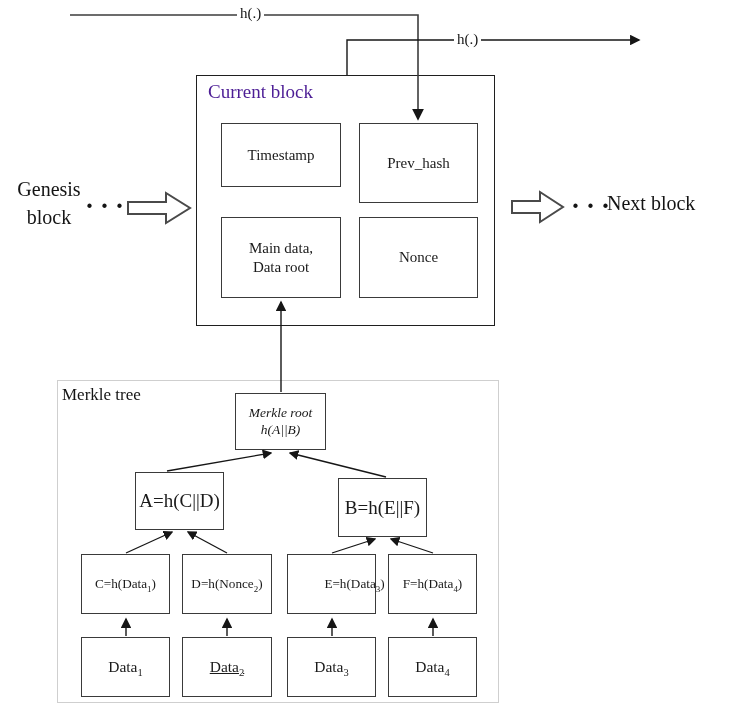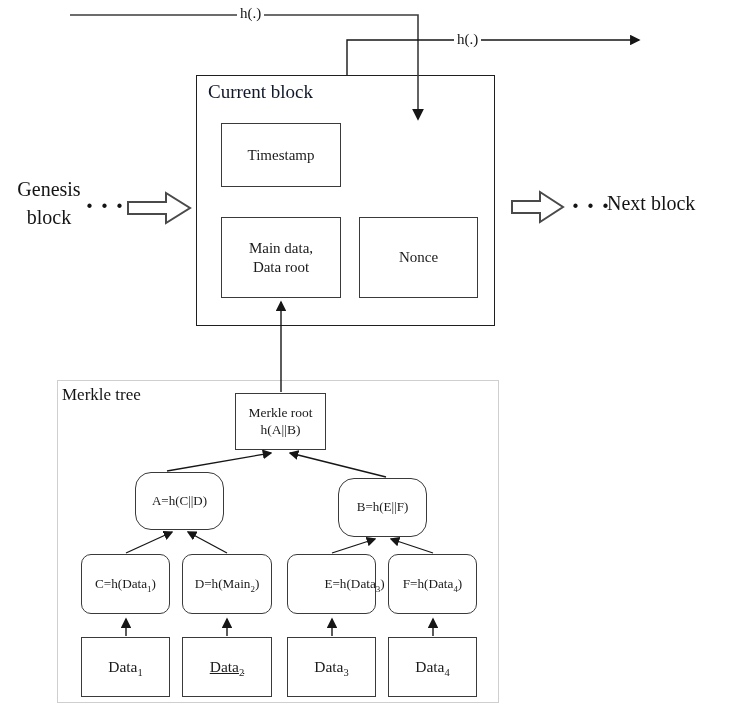--- a/index.html
+++ b/index.html
@@ -12,33 +12,33 @@
   .box{
     position:absolute;background:#fff;border:1.5px solid #3a3a3a;
     display:flex;flex-direction:column;align-items:center;justify-content:center;
     text-align:center;z-index:2;box-sizing:border-box;line-height:1.25;
   }
   .current-block{
     position:absolute;left:196px;top:75px;width:299px;height:251px;
     border:1.6px solid #1f1f1f;background:#fff;z-index:1;box-sizing:border-box;
   }
   .current-title{
-    position:absolute;left:11px;top:5px;font-size:19px;color:#0f172a;
+    position:absolute;left:11px;top:5px;font-size:19px;color:#4c1d95;
   }
   .cell{font-size:15px;}
   .merkle-outer{
     position:absolute;left:57px;top:380px;width:442px;height:323px;
     border:1.5px solid #cfcfcf;background:#fff;z-index:1;box-sizing:border-box;
   }
   .merkle-title{
     position:absolute;left:4px;top:4px;font-size:17px;color:#141414;
   }
-  .root-box{left:235px;top:393px;width:91px;height:57px;font-size:13.5px;}
-  .ab-box{font-size:13px;border-radius:16px;}
-  .leaf-box{font-size:13.2px;border-radius:10px;}
+  .root-box{left:235px;top:393px;width:91px;height:57px;font-size:13.5px;font-style:italic;}
+  .ab-box{font-size:19px;}
+  .leaf-box{font-size:13.2px;}
   .data-box{font-size:15.5px;}
   sub{font-size:0.68em;line-height:0;}
   .hash-label{
     position:absolute;font-size:15px;background:#fff;padding:0 3px;z-index:4;color:#141414;
   }
   .side-label{position:absolute;font-size:20px;z-index:2;color:#141414;}
   .genesis{left:2px;top:175px;width:94px;text-align:center;line-height:28px;}
   .dots{
     position:absolute;font-size:27px;font-weight:bold;letter-spacing:6px;
     z-index:2;color:#141414;line-height:10px;
@@ -94,20 +94,23 @@
 
   <span class="dots dots-right">···</span>
   <span class="side-label next-label">Next block</span>
 
   <div class="current-block">
     <span class="current-title">Current block</span>
   </div>
   <div class="box cell" style="left:221px;top:123px;width:120px;height:64px;">
     <span>Timestamp</span>
   </div>
+  <div class="box cell" style="left:359px;top:123px;width:119px;height:80px;">
+    <span>Prev_hash</span>
+  </div>
   <div class="box cell" style="left:221px;top:217px;width:120px;height:81px;">
     <span>Main data,</span>
     <span>Data root</span>
   </div>
   <div class="box cell" style="left:359px;top:217px;width:119px;height:81px;">
     <span>Nonce</span>
   </div>
 
   <div class="merkle-outer">
     <span class="merkle-title">Merkle tree</span>
@@ -122,21 +125,21 @@
     <span>A=h(C||D)</span>
   </div>
   <div class="box ab-box" style="left:338px;top:478px;width:89px;height:59px;">
     <span>B=h(E||F)</span>
   </div>
 
   <div class="box leaf-box" style="left:81px;top:554px;width:89px;height:60px;">
     <span><span>C=h(Data</span><sub>1</sub><span>)</span></span>
   </div>
   <div class="box leaf-box" style="left:182px;top:554px;width:90px;height:60px;">
-    <span><span>D=h(Main</span><sub>2</sub><span>)</span></span>
+    <span><span>D=h(Nonce</span><sub>2</sub><span>)</span></span>
   </div>
   <div class="box leaf-box" style="left:287px;top:554px;width:89px;height:60px;padding-left:46px;">
     <span><span>E=h(Data</span><sub>3</sub><span>)</span></span>
   </div>
   <div class="box leaf-box" style="left:388px;top:554px;width:89px;height:60px;">
     <span><span>F=h(Data</span><sub>4</sub><span>)</span></span>
   </div>
 
   <div class="box data-box" style="left:81px;top:637px;width:89px;height:60px;">
     <span><span>Data</span><sub>1</sub></span>

